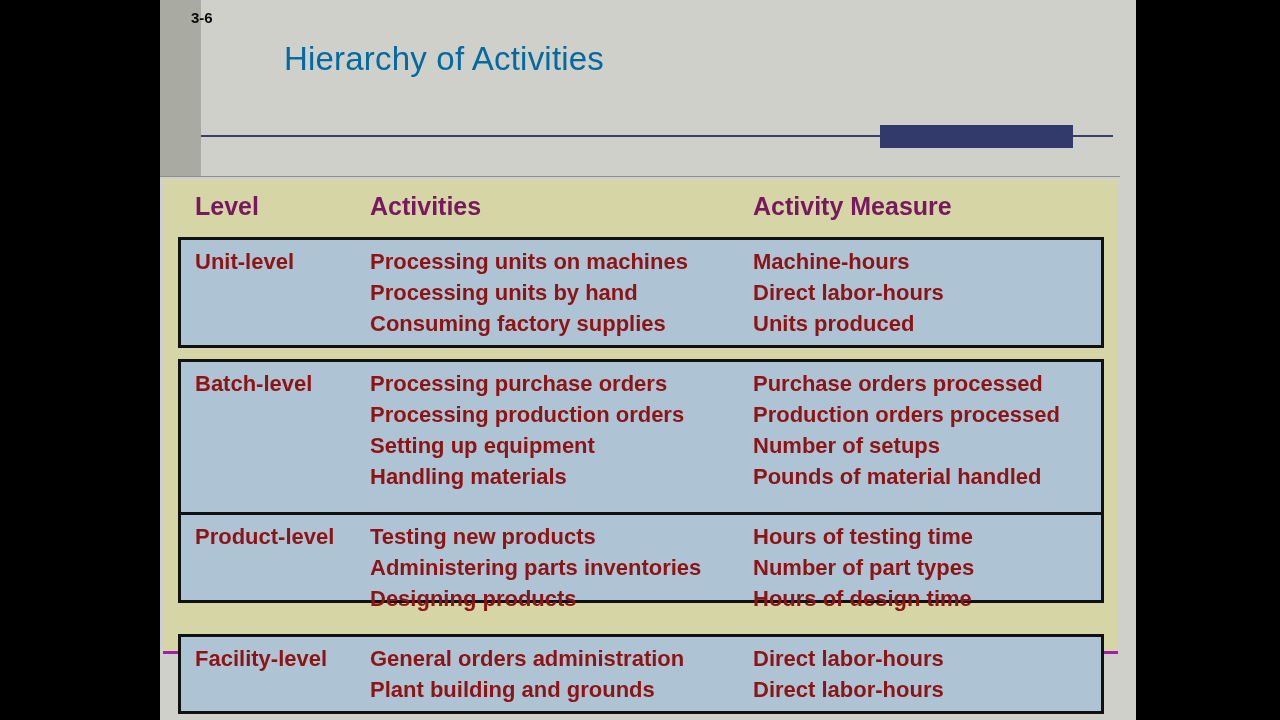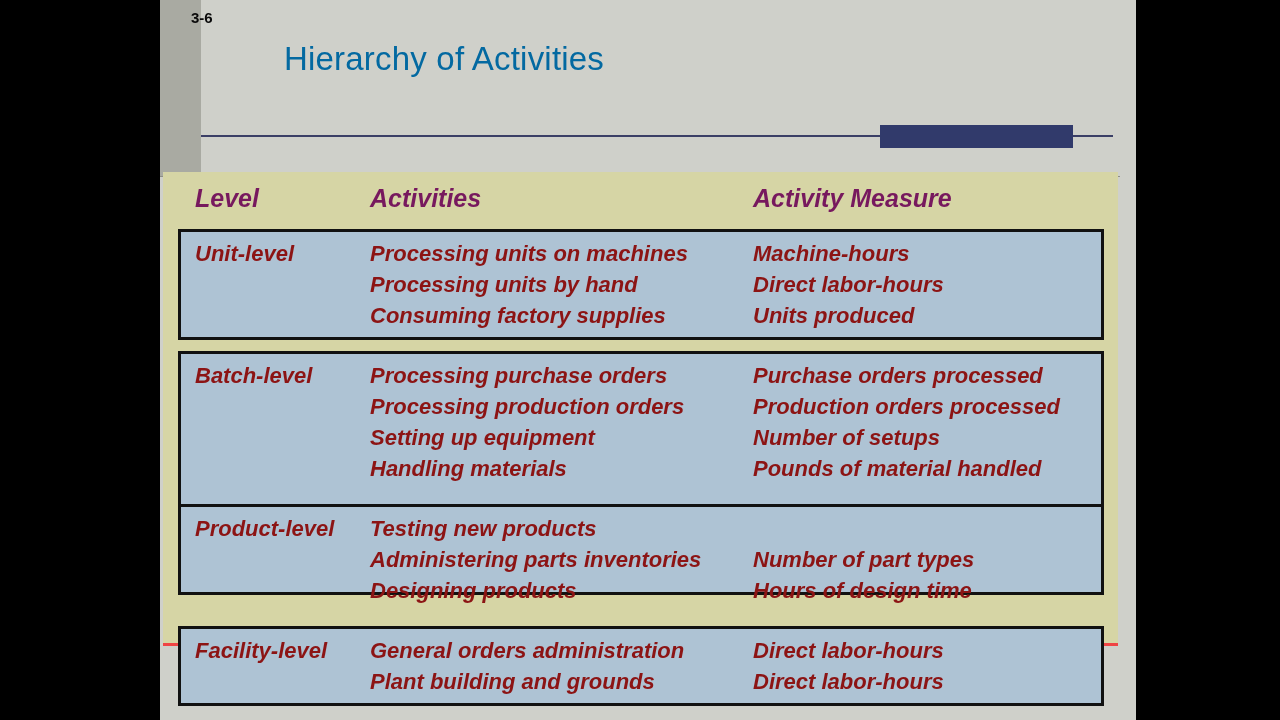--- a/index.html
+++ b/index.html
@@ -87,27 +87,26 @@
     top: 176px;
     width: 960px;
     height: 1px;
     background: #8d8e86;
   }
 
   
   #table-panel {
     position: absolute;
     left: 3px;
-    top: 172px;
+    top: 180px;
     width: 955px;
     height: 474px;
     background: #d6d5a5;
-    border-bottom: 3px solid #ef4444;
+    border-bottom: 3px solid #a21caf;
     box-sizing: border-box;
-    font-style: italic;
   }
 
   
   #table-head {
     position: absolute;
     left: 0px;
     top: 14px;
     width: 955px;
     height: 40px;
   }
@@ -220,20 +219,21 @@
               <div class="cell c-act">Handling materials</div>
               <div class="cell c-meas">Pounds of material handled</div>
             </div>
           </div>
         </div>
         <div class="group-block" style="top: 332px; height: 91px;">
           <div class="group-inner">
             <div class="grow">
               <div class="cell c-level">Product-level</div>
               <div class="cell c-act">Testing new products</div>
+              <div class="cell c-meas">Hours of testing time</div>
             </div>
             <div class="grow">
               <div class="cell c-level"></div>
               <div class="cell c-act">Administering parts inventories</div>
               <div class="cell c-meas">Number of part types</div>
             </div>
             <div class="grow">
               <div class="cell c-level"></div>
               <div class="cell c-act">Designing products</div>
               <div class="cell c-meas">Hours of design time</div>

